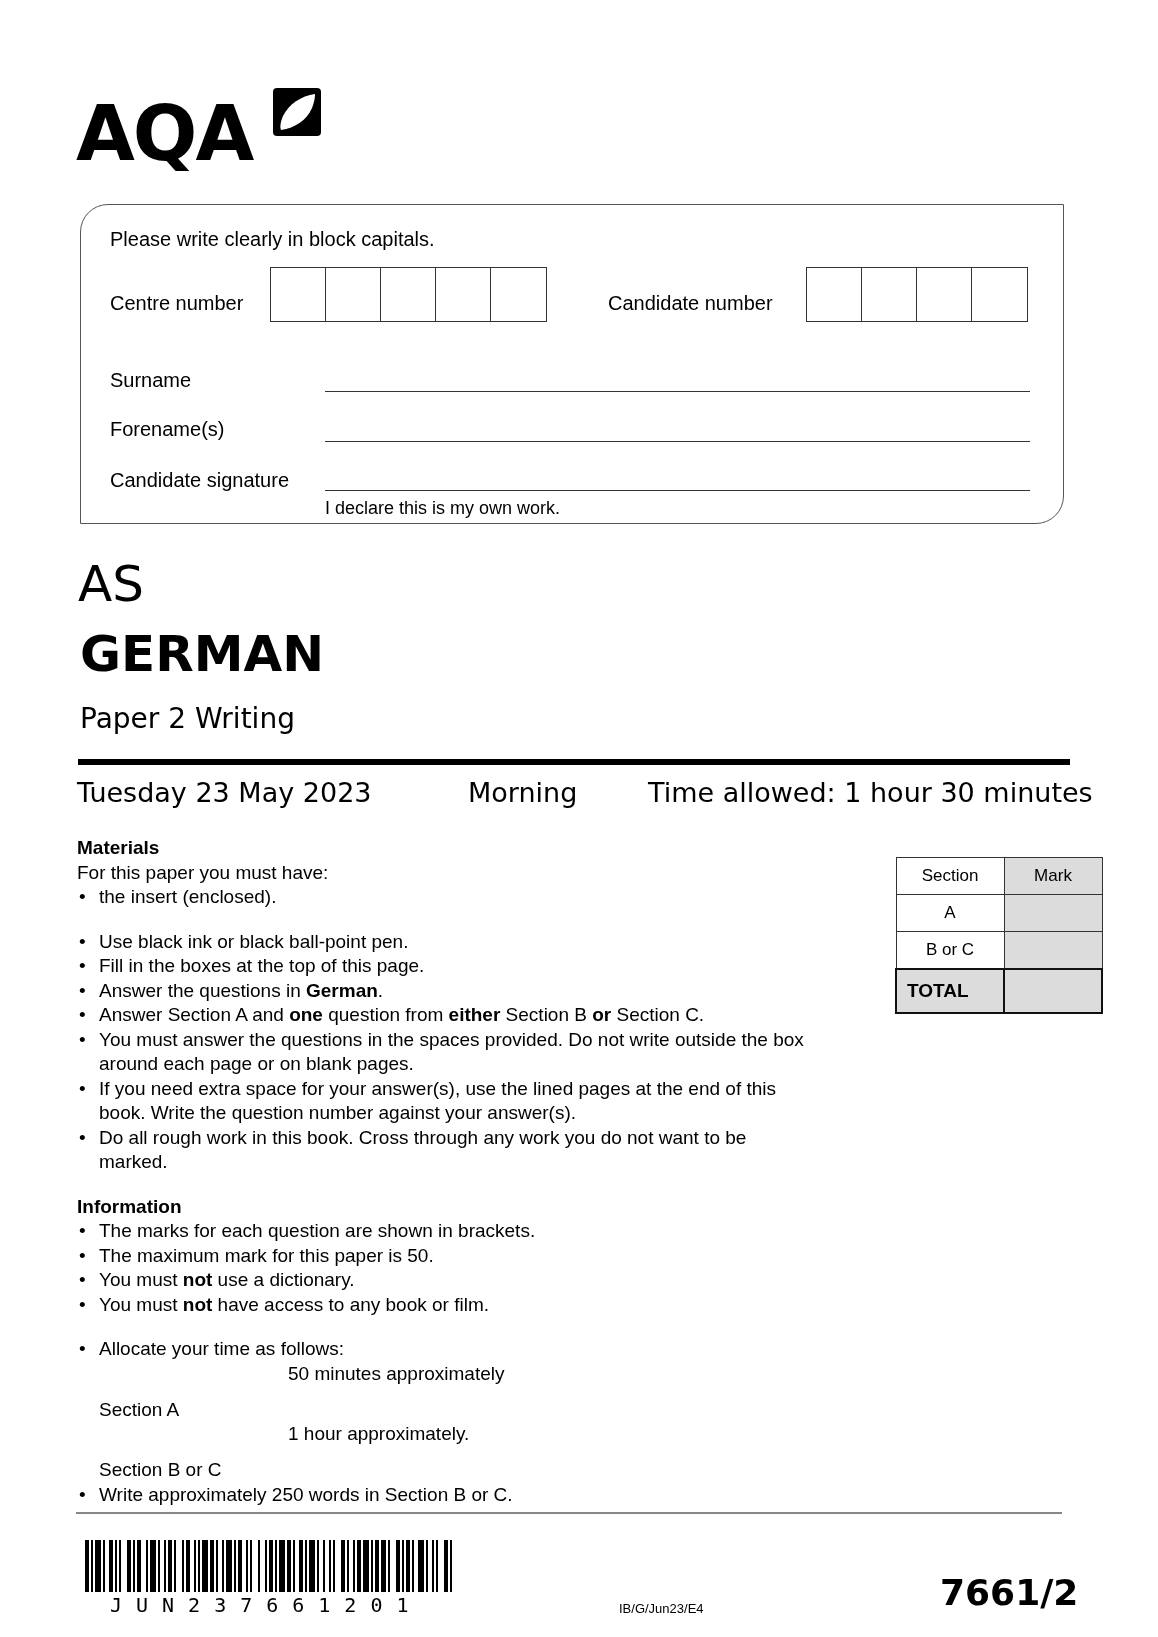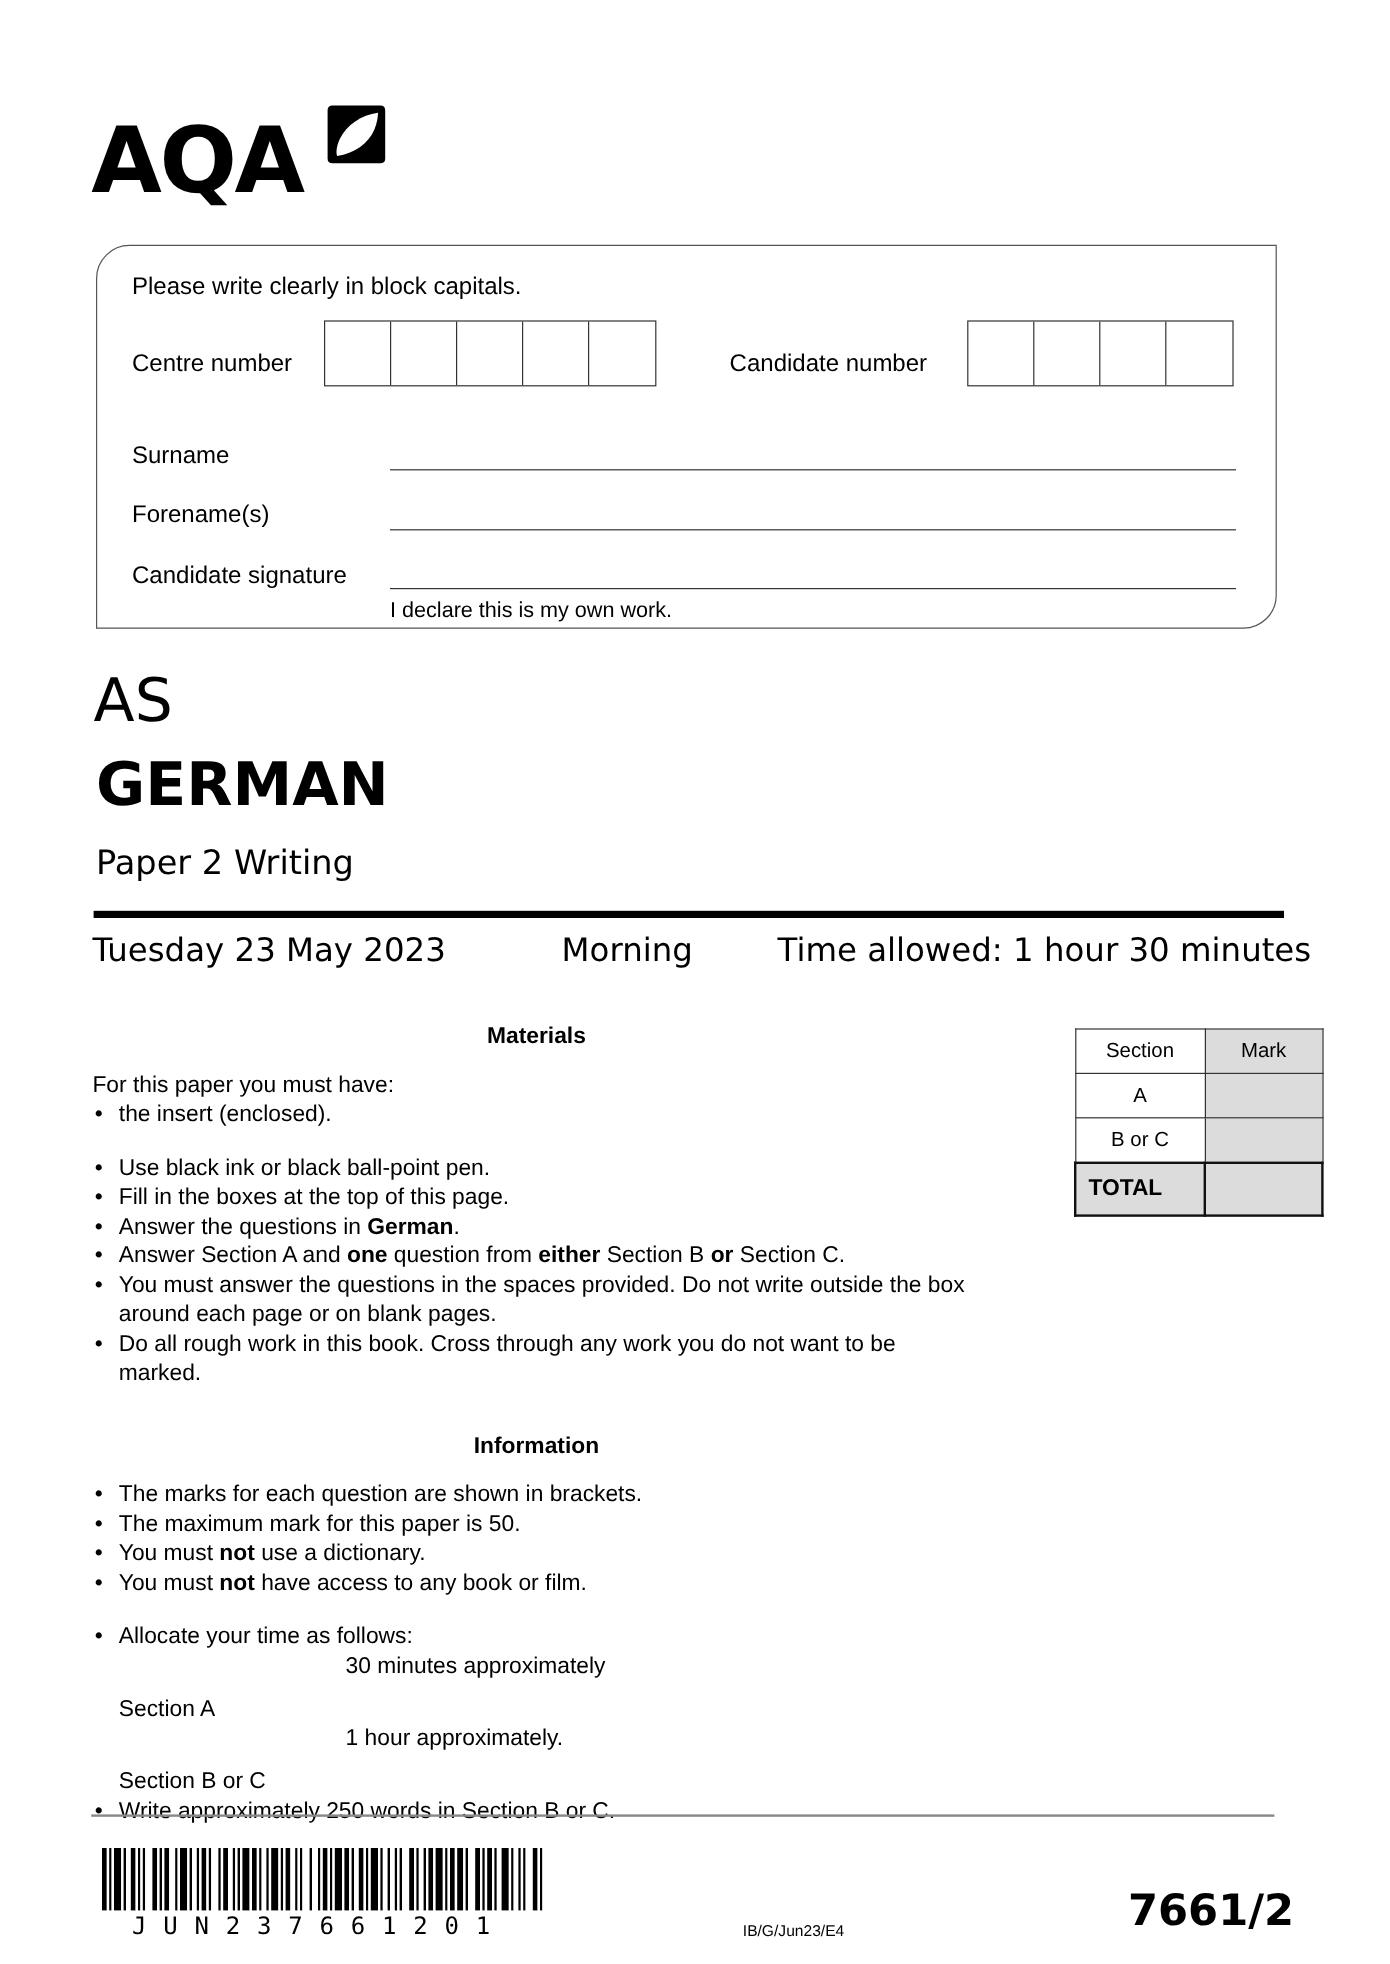--- a/index.html
+++ b/index.html
@@ -22,21 +22,21 @@
 
   
   .t-as { left: 78px; top: 556px; font-family: "DejaVu Sans", sans-serif; font-size: 50px; line-height: 56px; }
   .t-german { left: 80px; top: 626px; font-family: "DejaVu Sans", sans-serif; font-weight: bold; font-size: 50px; line-height: 56px; }
   .t-paper { left: 80px; top: 702px; font-family: "DejaVu Sans", sans-serif; font-size: 28px; line-height: 34px; }
   .rule-thick { left: 78px; top: 759px; width: 992px; height: 6px; background: #000; }
   .t-row { top: 776px; font-family: "DejaVu Sans", sans-serif; font-size: 27px; line-height: 34px; }
 
   
   .body-col { left: 77px; top: 836px; width: 740px; font-size: 19px; line-height: 24.5px; }
-  .sec-h { font-weight: bold; margin: 16px; text-align: center; }
+  .sec-h { font-weight: bold; margin: 0; }
   .gap { height: 20px; }
   ul.bul { list-style: none; margin: 0; padding: 0; }
   ul.bul li { position: relative; padding-left: 22px; }
   ul.bul li::before { content: "\2022"; position: absolute; left: 2px; top: 0; }
   .alloc { display: flex; padding-left: 22px; }
   .alloc span:first-child { width: 189px; margin-top: 36px; }
 
   
   .exam { left: 895px; top: 857px; border-collapse: collapse; font-size: 17px; }
   .exam td { border: 1.5px solid #333; text-align: center; height: 36px; padding: 0; }
@@ -111,41 +111,42 @@
     <li>the insert (enclosed).</li>
   </ul>
   <div class="gap"></div>
 
   <ul class="bul">
     <li class="rich">Use black ink or black ball-point pen.</li>
     <li class="rich">Fill in the boxes at the top of this page.</li>
     <li class="rich">Answer the questions in <b>German</b>.</li>
     <li class="rich">Answer Section A and <b>one</b> question from <b>either</b> Section B <b>or</b> Section C.</li>
     <li class="rich">You must answer the questions in the spaces provided.  Do not write outside the box around each page or on blank pages.</li>
+    <li class="rich">If you need extra space for your answer(s), use the lined pages at the end of this book.  Write the question number against your answer(s).</li>
     <li class="rich">Do all rough work in this book.  Cross through any work you do not want to be marked.</li>
   </ul>
   <div class="gap"></div>
 
   <p class="sec-h">Information</p>
   <ul class="bul">
     <li class="rich">The marks for each question are shown in brackets.</li>
     <li class="rich">The maximum mark for this paper is 50.</li>
     <li class="rich">You must <b>not</b> use a dictionary.</li>
     <li class="rich">You must <b>not</b> have access to any book or film.</li>
   </ul>
   <div class="gap"></div>
 
   <ul class="bul">
     <li>
       <span>Allocate your time as follows:</span>
     </li>
   </ul>
   <div class="alloc">
     <span>Section A</span>
-    <span>30 minutes approximately</span>
+    <span>50 minutes approximately</span>
   </div>
   <div class="alloc">
     <span>Section B or C</span>
     <span>1 hour approximately.</span>
   </div>
   <ul class="bul">
     <li>Write approximately 250 words in Section B or C.</li>
   </ul>
 </div>
 

